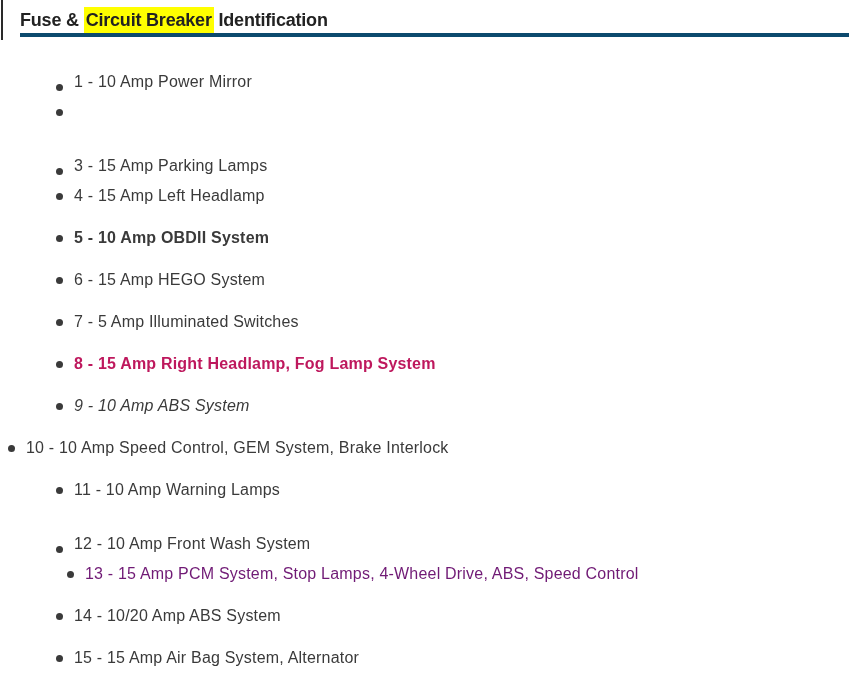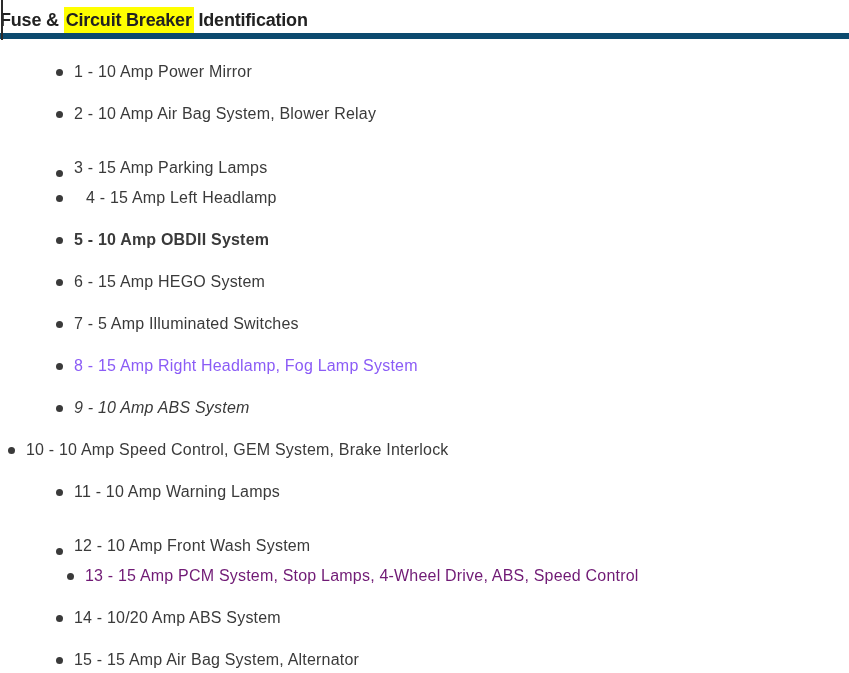--- a/index.html
+++ b/index.html
@@ -16,24 +16,24 @@
   }
   .left-edge-line {
     position: absolute;
     left: 1px;
     top: 0;
     width: 2px;
     height: 40px;
     background: #2a2a2a;
   }
   .header {
-    margin-left: 0;
+    margin-left: 20px;
     padding-top: 7px;
     height: 26px;
-    border-bottom: 6px solid #0c4a6e;
+    border-bottom: 4px solid #0c4a6e;
     box-sizing: content-box;
     white-space: nowrap;
   }
   .page-title {
     font-size: 18px;
     line-height: 26px;
     font-weight: bold;
     color: #222222;
     letter-spacing: -0.2px;
   }
@@ -68,49 +68,48 @@
 </head>
 <body>
 
 <div class="left-edge-line"></div>
 
 <div class="header">
   <span class="page-title" style="color: rgb(34, 34, 34);"><span>Fuse &amp; </span><span class="title-highlight" style="background: rgb(255, 255, 0);">Circuit Breaker</span><span> Identification</span></span>
 </div>
 
 <ul class="fuse-list">
-  <li style="color: rgb(58, 58, 58);">
+  <li style="color: rgb(58, 58, 58); align-items: flex-end;">
       <span class="bullet"></span>
       <span>1 - 10 Amp Power Mirror</span>
     </li>
   <li style="color: rgb(58, 58, 58);">
       <span class="bullet"></span>
-      <span>2 - 10 Amp Air Bag System, Blower Relay</span>
     </li>
   <li style="color: rgb(58, 58, 58); align-items: flex-end;">
       <span class="bullet"></span>
       <span>3 - 15 Amp Parking Lamps</span>
     </li>
-  <li style="color: rgb(58, 58, 58); gap: 12px;">
+  <li style="color: rgb(58, 58, 58);">
       <span class="bullet"></span>
       <span>4 - 15 Amp Left Headlamp</span>
     </li>
   <li style="color: rgb(58, 58, 58); font-weight: bold;">
       <span class="bullet"></span>
       <span>5 - 10 Amp OBDII System</span>
     </li>
   <li style="color: rgb(58, 58, 58);">
       <span class="bullet"></span>
       <span>6 - 15 Amp HEGO System</span>
     </li>
   <li style="color: rgb(58, 58, 58);">
       <span class="bullet"></span>
       <span>7 - 5 Amp Illuminated Switches</span>
     </li>
-  <li style="color: #8b5cf6;">
+  <li style="color: #be185d; font-weight: bold;">
       <span class="bullet"></span>
       <span>8 - 15 Amp Right Headlamp, Fog Lamp System</span>
     </li>
   <li style="color: rgb(58, 58, 58); font-style: italic;">
       <span class="bullet"></span>
       <span>9 - 10 Amp ABS System</span>
     </li>
   <li style="color: rgb(58, 58, 58); padding-left: 8px;">
       <span class="bullet"></span>
       <span>10 - 10 Amp Speed Control, GEM System, Brake Interlock</span>

